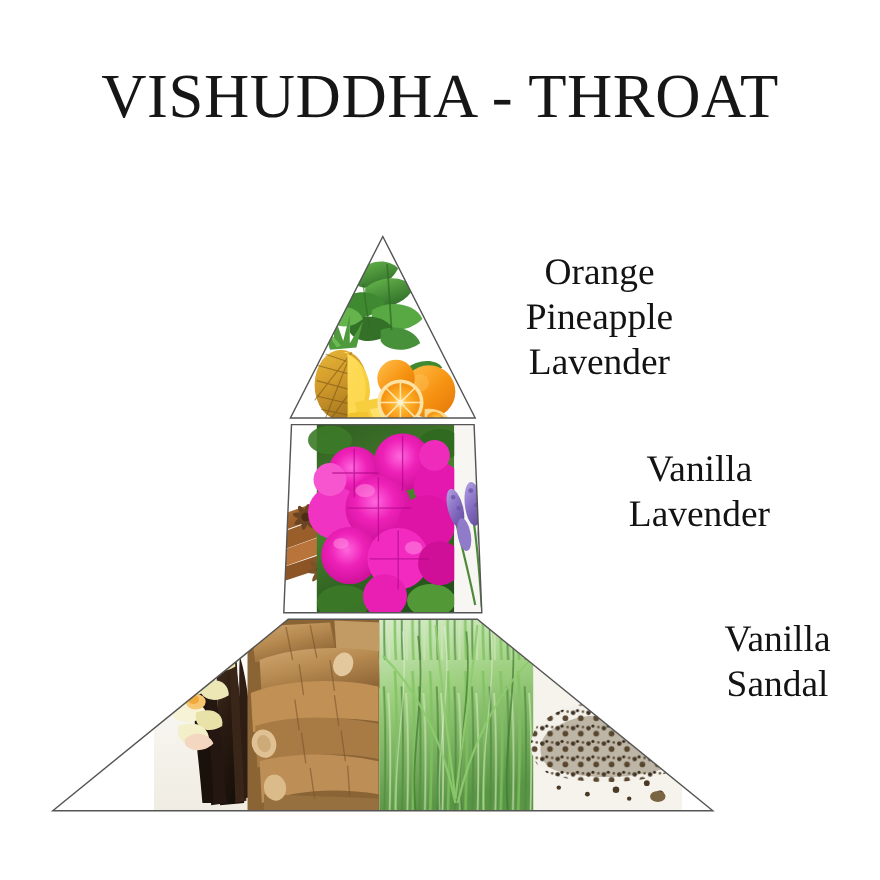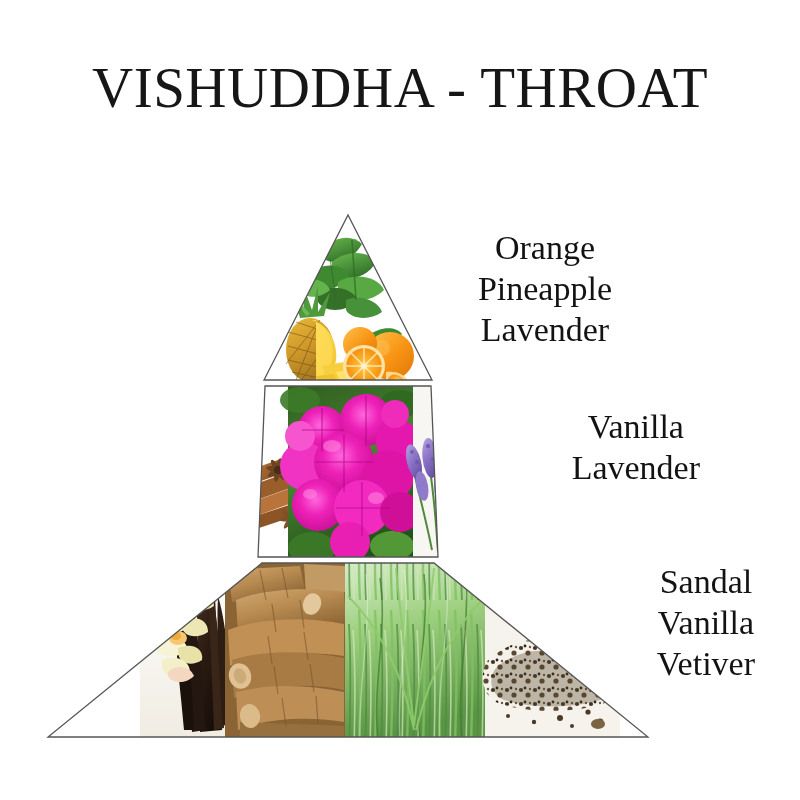--- a/index.html
+++ b/index.html
@@ -474,16 +474,15 @@
   <span class="note-line">Pineapple</span>
   <span class="note-line">Lavender</span>
 </div>
 
 <div class="note-label" id="label-middle">
   <span class="note-line">Vanilla</span>
   <span class="note-line">Lavender</span>
 </div>
 
 <div class="note-label" id="label-base">
+  <span class="note-line">Vanilla</span>
   <span class="note-line">Sandal</span>
-  <span class="note-line">Vanilla</span>
-  <span class="note-line">Vetiver</span>
 </div>
 
 </body></html>

